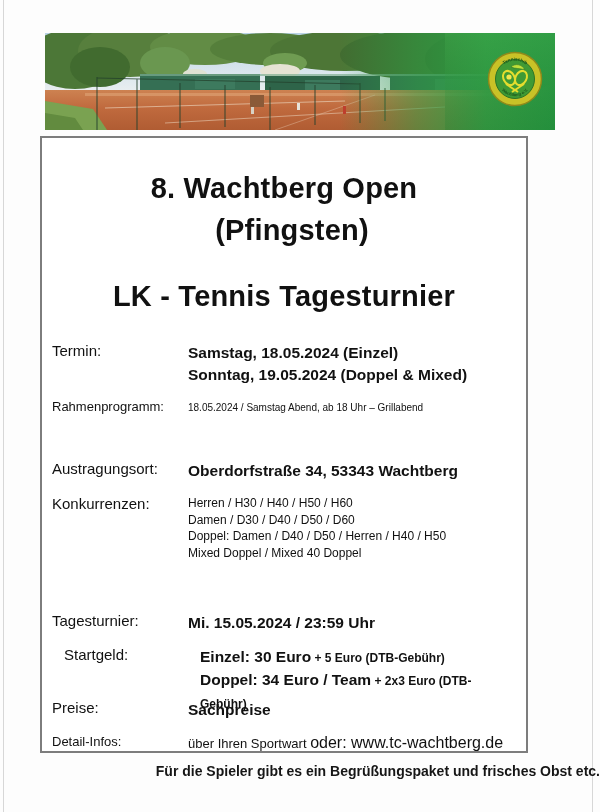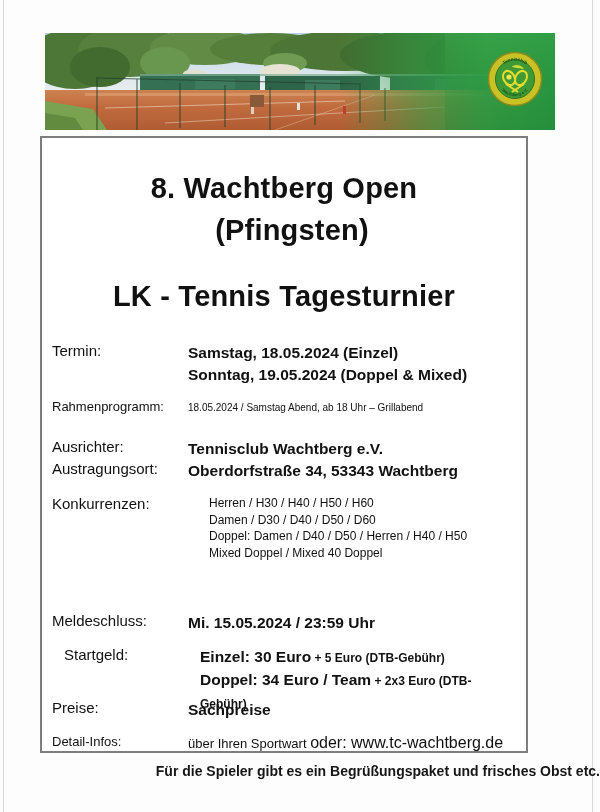--- a/index.html
+++ b/index.html
@@ -32,21 +32,21 @@
   .tiny-val{font-size:12px;line-height:16.5px;}
   .bold{font-weight:bold;}
   .fee{font-size:12px;}
   .detail-small{font-size:13px;}
   .detail-large{font-size:16px;}
 
   .row-termin{top:204px;}
   .row-rahmen{top:261px;}
   .row-ausrichter{top:300px;}
   .row-ort{top:322px;}
-  .row-konkurrenzen{top:357px;gap:21px;}
+  .row-konkurrenzen{top:357px;}
   .row-meldung{top:436px;}
   .row-meldeschluss{top:474px;}
   .row-startgeld{top:508px;margin-left:12px;}
   .row-preise{top:561px;}
   .row-detail{top:596px;}
   .row-meldung .val{font-size:14px;}
 
   .footer-note{
     position:absolute;left:0;right:0;top:763px;text-align:right;
     font-weight:bold;font-size:14px;color:#161616;
@@ -182,43 +182,39 @@
         <div>Samstag, 18.05.2024 (Einzel)</div>
         <div>Sonntag, 19.05.2024 (Doppel &amp; Mixed)</div>
       </div>
     </div>
 
     <div class="row row-rahmen">
       <div class="small-lbl">Rahmenprogramm:</div>
       <div class="small-val">18.05.2024 / Samstag Abend, ab 18 Uhr – Grillabend</div>
     </div>
 
-    <div class="row row-ausrichter">
-      <div class="lbl">Ausrichter:</div>
-      <div class="val">Tennisclub Wachtberg e.V.</div>
-    </div>
 
     <div class="row row-ort">
       <div class="lbl">Austragungsort:</div>
       <div class="val">Oberdorfstraße 34, 53343 Wachtberg</div>
     </div>
 
     <div class="row row-konkurrenzen">
       <div class="lbl">Konkurrenzen:</div>
       <div class="tiny-val">
         <div>Herren / H30 / H40 / H50 / H60</div>
         <div>Damen / D30 / D40 / D50 / D60</div>
         <div>Doppel: Damen / D40 / D50 / Herren / H40 / H50</div>
         <div>Mixed Doppel / Mixed 40 Doppel</div>
       </div>
     </div>
 
 
     <div class="row row-meldeschluss">
-      <div class="lbl">Meldeschluss:</div>
+      <div class="lbl">Tagesturnier:</div>
       <div class="val">Mi. 15.05.2024 / 23:59 Uhr</div>
     </div>
 
     <div class="row row-startgeld">
       <div class="lbl">Startgeld:</div>
       <div class="val">
         <div><span>Einzel: 30 Euro</span><span class="fee"> + 5 Euro (DTB-Gebühr)</span></div>
         <div><span>Doppel: 34 Euro / Team</span><span class="fee"> + 2x3 Euro (DTB-Gebühr)</span></div>
       </div>
     </div>

